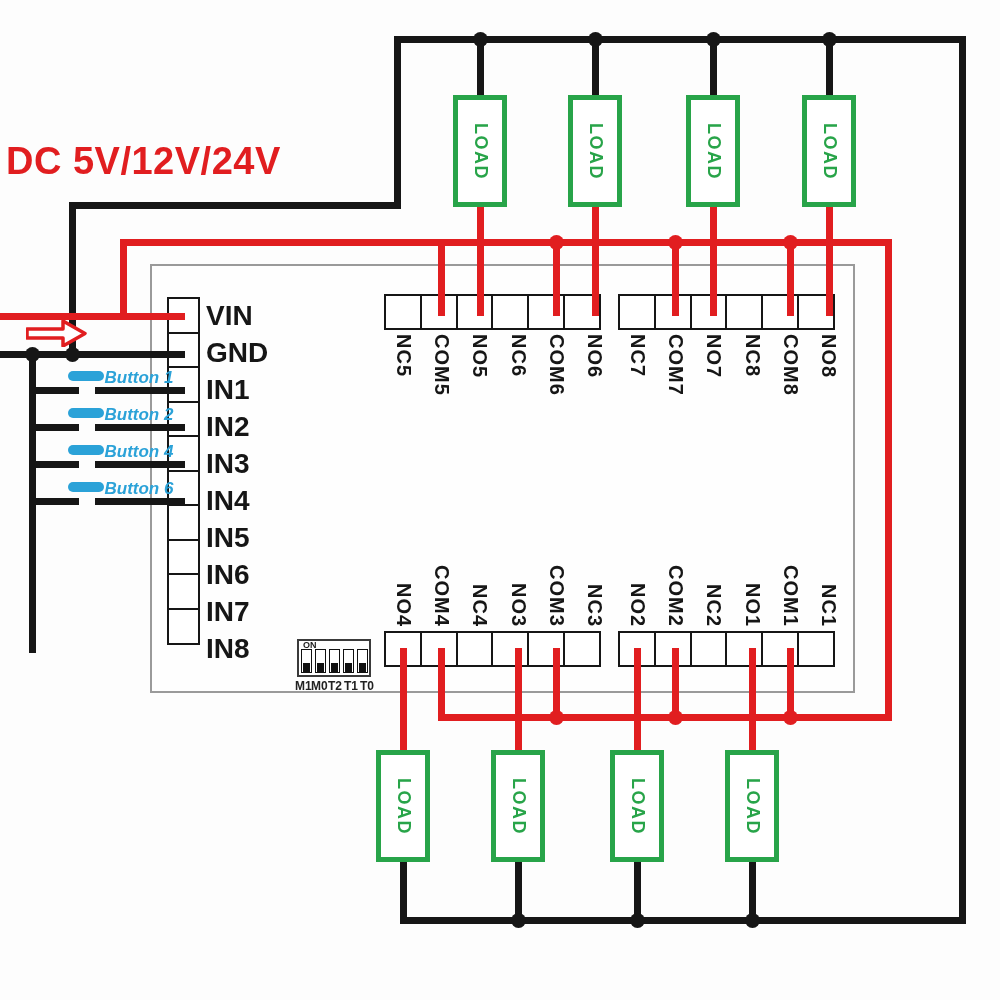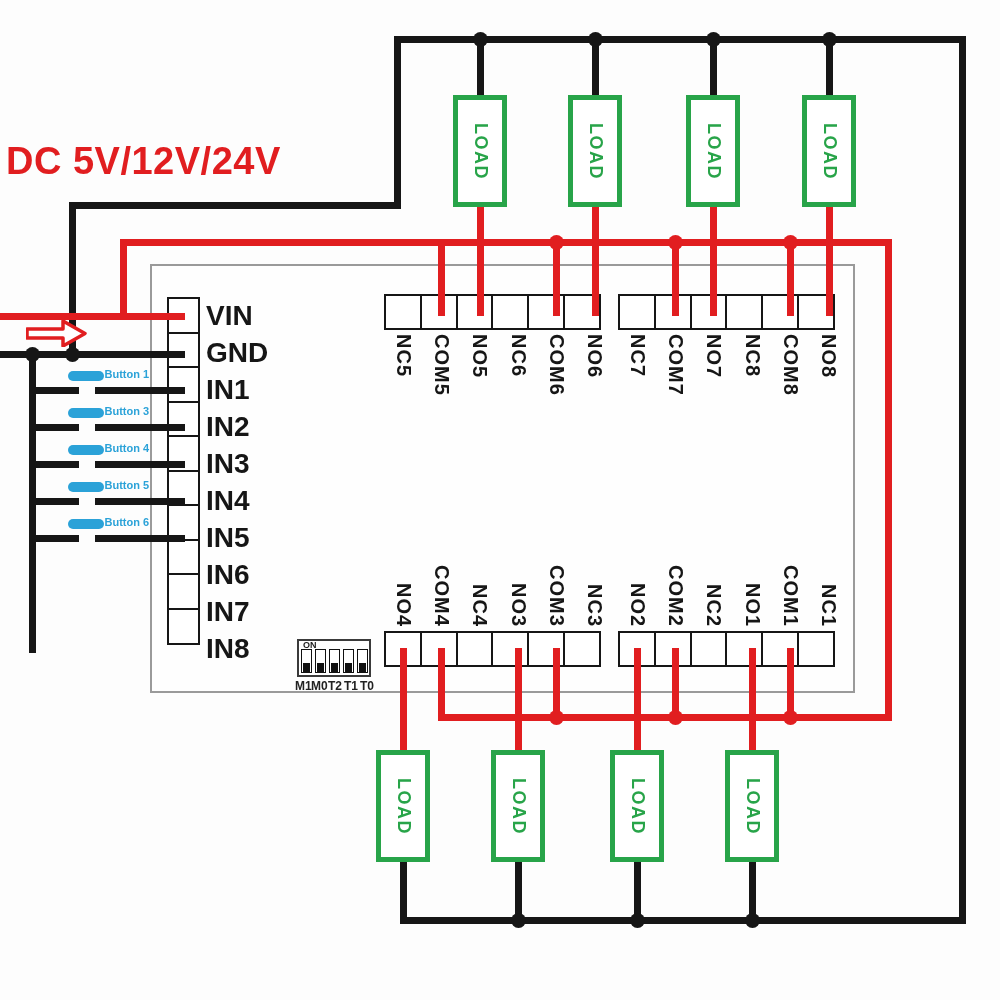--- a/index.html
+++ b/index.html
@@ -34,22 +34,22 @@
   .lcell:first-of-type{margin-top:0;}
   .llabels{position:absolute;left:206px;top:297px;z-index:6;}
   .llabel{height:37px;line-height:37px;font-size:28px;font-weight:bold;color:var(--text);}
   
   .brows{position:absolute;left:28.5px;top:371.5px;width:175px;z-index:5;}
   .brow{position:relative;height:37px;}
   .bseg1{position:absolute;left:0;top:15px;width:50px;height:7px;background:var(--black);}
   .bseg2{position:absolute;left:66.5px;top:15px;width:90px;height:7px;background:var(--black);}
   .bpill{position:absolute;left:39px;top:-1px;width:36px;height:10px;border-radius:5px;
          background:var(--blue);}
-  .blabel{position:absolute;left:76px;top:-4px;font-size:11px;font-weight:bold;
-          color:var(--blue);white-space:nowrap;}
+  .blabel{position:absolute;left:76px;top:-4px;font-size:17px;font-weight:bold;
+          color:var(--blue);white-space:nowrap;font-style:italic;}
   
   .loads{position:absolute;left:0;z-index:5;}
   .load-box{position:absolute;top:0;width:54px;height:112px;border:5px solid var(--green);
             background:#ffffff;box-sizing:border-box;display:flex;align-items:center;
             justify-content:center;}
   .load-box span{writing-mode:vertical-rl;font-size:18px;font-weight:bold;color:var(--green);
             letter-spacing:1.5px;}
   .loads-top .load-box:nth-of-type(1){left:453px;} .loads-top .load-box:nth-of-type(2){left:568px;}
   .loads-top .load-box:nth-of-type(3){left:686px;} .loads-top .load-box:nth-of-type(4){left:802px;}
   .loads-bottom .load-box:nth-of-type(1){left:376px;} .loads-bottom .load-box:nth-of-type(2){left:491px;}
@@ -166,41 +166,35 @@
 
   <div class="brows">
 
       <div class="brow">
         <div class="bseg1"></div>
         <div class="bseg2"></div>
         <div class="bpill"></div>
         <div class="blabel">Button 1</div>
       </div>
 
-
       <div class="brow">
         <div class="bseg1"></div>
         <div class="bseg2"></div>
         <div class="bpill"></div>
-        <div class="blabel">Button 3</div>
-      </div>
+        <div class="blabel">Button 2</div>
+      </div>
+
 
       <div class="brow">
         <div class="bseg1"></div>
         <div class="bseg2"></div>
         <div class="bpill"></div>
         <div class="blabel">Button 4</div>
       </div>
 
-      <div class="brow">
-        <div class="bseg1"></div>
-        <div class="bseg2"></div>
-        <div class="bpill"></div>
-        <div class="blabel">Button 5</div>
-      </div>
 
 
       <div class="brow">
         <div class="bseg1"></div>
         <div class="bseg2"></div>
         <div class="bpill"></div>
         <div class="blabel">Button 6</div>
       </div>
 
     </div>

